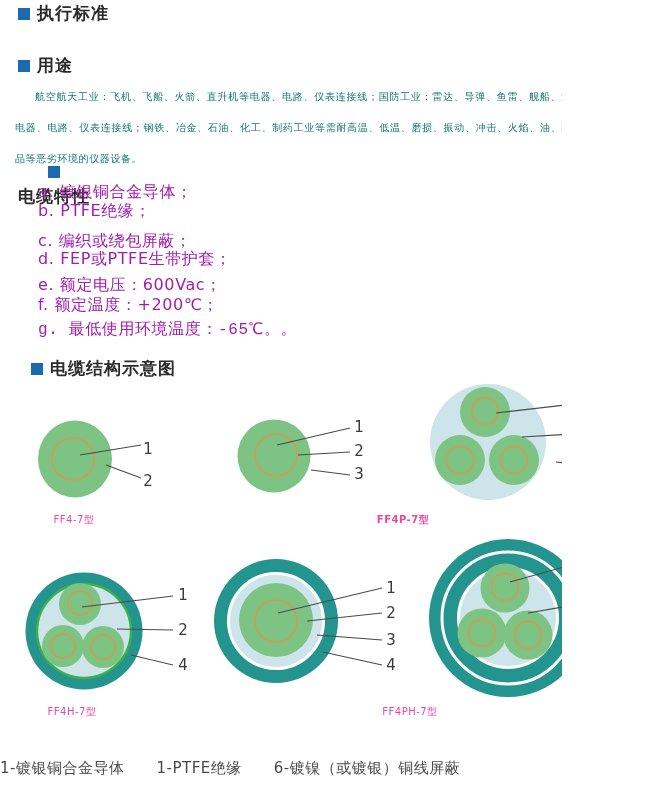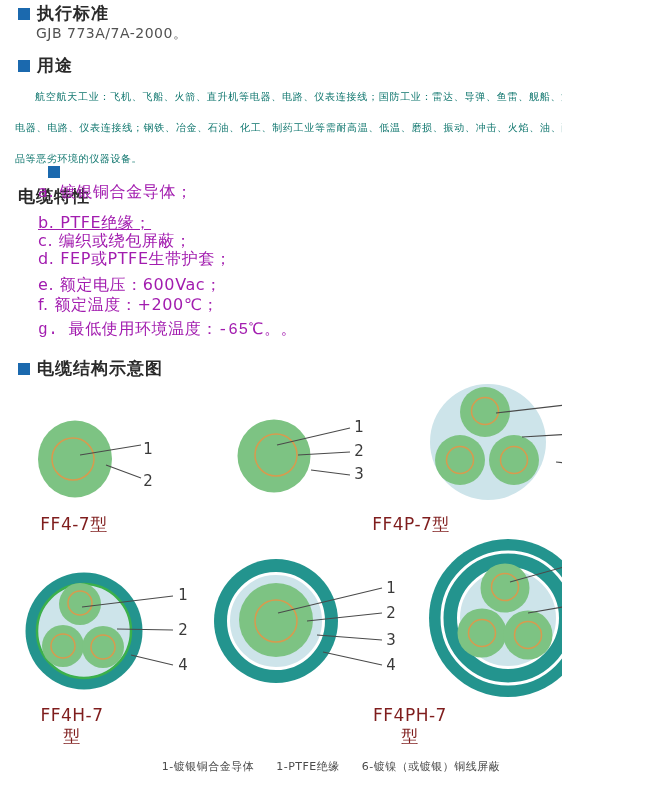--- a/index.html
+++ b/index.html
@@ -11,59 +11,58 @@
     position:absolute;left:18px;display:flex;align-items:center;gap:7px;
     font-weight:bold;font-size:17px;color:#2a2a2a;letter-spacing:1px;
   }
   .bullet{width:12px;height:12px;background:#1b69ae;flex:0 0 auto;}
   .body-line{position:absolute;font-size:14px;color:#525252;letter-spacing:0.5px;}
   .para{
     position:absolute;left:15px;width:632px;font-size:10px;color:#0f766e;
     line-height:31px;text-align:justify;text-indent:2em;letter-spacing:0.6px;
   }
   .feat-item{position:absolute;left:38px;font-size:16px;color:#a21caf;letter-spacing:0.6px;}
-  .diagram-label{position:absolute;font-size:17px;color:#7f1d1d;text-align:center;letter-spacing:0.5px;}
+  .diagram-label{position:absolute;font-size:10px;color:#ec4899;text-align:center;letter-spacing:0.5px;}
   .legend{
-    position:absolute;top:759px;left:0;width:662px;display:flex;justify-content:center;
-    gap:22px;font-size:11px;color:#4a4a4a;letter-spacing:0.5px;
+    position:absolute;top:759px;left:0;width:662px;display:flex;justify-content:flex-start;
+    gap:32px;font-size:15px;color:#4a4a4a;letter-spacing:0.5px;
   }
   svg{position:absolute;display:block;}
   svg text{font-size:15px;fill:#3a3a3a;font-family:"DejaVu Sans",sans-serif;}
   svg line{stroke:#4a4a4a;stroke-width:1.1;}
 </style>
 </head>
 <body>
 
 <div class="page">
 
   <div class="section-heading" style="top:2px;">
     <span class="bullet"></span>
     <span>执行标准</span>
   </div>
-  <div class="body-line" style="left:36px;top:25px;">GJB 773A/7A-2000。</div>
 
   <div class="section-heading" style="top:54px;">
     <span class="bullet"></span>
     <span>用途</span>
   </div>
   <div class="para" style="top:81px;">航空航天工业：飞机、飞船、火箭、直升机等电器、电路、仪表连接线；国防工业：雷达、导弹、鱼雷、舰船、潜艇、机动车辆等电器、电路、仪表连接线；钢铁、冶金、石油、化工、制药工业等需耐高温、低温、磨损、振动、冲击、火焰、油、酸、碱、溶剂、药品等恶劣环境的仪器设备。</div>
 
   <div class="section-heading" style="top:166px;flex-direction:column;">
     <span class="bullet"></span>
     <span>电缆特性</span>
   </div>
   <div class="feat-item" style="top:182px;">a. 镀银铜合金导体；</div>
-  <div class="feat-item" style="top:213px;text-decoration:underline;">b. PTFE绝缘；</div>
+  <div class="feat-item" style="top:201px;">b. PTFE绝缘；</div>
   <div class="feat-item" style="top:231px;">c. 编织或绕包屏蔽；</div>
   <div class="feat-item" style="top:249px;">d. FEP或PTFE生带护套；</div>
   <div class="feat-item" style="top:275px;">e. 额定电压：600Vac；</div>
   <div class="feat-item" style="top:295px;">f. 额定温度：+200℃；</div>
   <div class="feat-item" style="top:319px;font-family:Liberation Mono, monospace;">g. 最低使用环境温度：-65℃。。</div>
 
-  <div class="section-heading" style="top:357px;">
+  <div class="section-heading" style="top:357px;margin-left:13px;">
     <span class="bullet"></span>
     <span>电缆结构示意图</span>
   </div>
 
   <svg style="left:20px;top:403px;" width="140" height="100" viewBox="0 0 140 100">
     <ellipse cx="55" cy="56" rx="37" ry="38.5" fill="#7dc383"></ellipse>
     <circle cx="53" cy="56" r="21" fill="none" stroke="#d89a4e" stroke-width="1.5"></circle>
     <line x1="60" y1="52" x2="121" y2="42"></line>
     <text x="128" y="51" text-anchor="middle">1</text>
     <line x1="86" y1="62" x2="121" y2="75"></line>
@@ -90,21 +89,21 @@
     <circle cx="35" cy="78" r="13.5" fill="none" stroke="#d89a4e" stroke-width="1.5"></circle>
     <circle cx="89" cy="78" r="25" fill="#7dc383"></circle>
     <circle cx="89" cy="78" r="13.5" fill="none" stroke="#d89a4e" stroke-width="1.5"></circle>
     <line x1="71" y1="31" x2="183" y2="18"></line>
     <text x="192" y="22" text-anchor="middle">1</text>
     <line x1="97" y1="55" x2="183" y2="50"></line>
     <text x="192" y="55" text-anchor="middle">2</text>
     <line x1="131" y1="80" x2="183" y2="85"></line>
     <text x="192" y="90" text-anchor="middle">3</text>
   </svg>
-  <div class="diagram-label" style="left:371px;top:513px;width:80px;">FF4P-7型</div>
+  <div class="diagram-label" style="left:363px;top:513px;width:80px;font-weight:bold;">FF4P-7型</div>
 
   <svg style="left:18px;top:566px;" width="182" height="134" viewBox="0 0 182 134">
     <circle cx="66" cy="65" r="58.5" fill="#23948e"></circle>
     <circle cx="66" cy="65" r="47" fill="#cde4ea" stroke="#3bb04b" stroke-width="2.5"></circle>
     <circle cx="62" cy="38" r="21" fill="#7dc383"></circle>
     <circle cx="62" cy="37" r="12" fill="none" stroke="#d89a4e" stroke-width="1.5"></circle>
     <circle cx="45" cy="80" r="21" fill="#7dc383"></circle>
     <circle cx="45" cy="80" r="12" fill="none" stroke="#d89a4e" stroke-width="1.5"></circle>
     <circle cx="85" cy="81" r="21" fill="#7dc383"></circle>
     <circle cx="85" cy="81" r="12" fill="none" stroke="#d89a4e" stroke-width="1.5"></circle>

